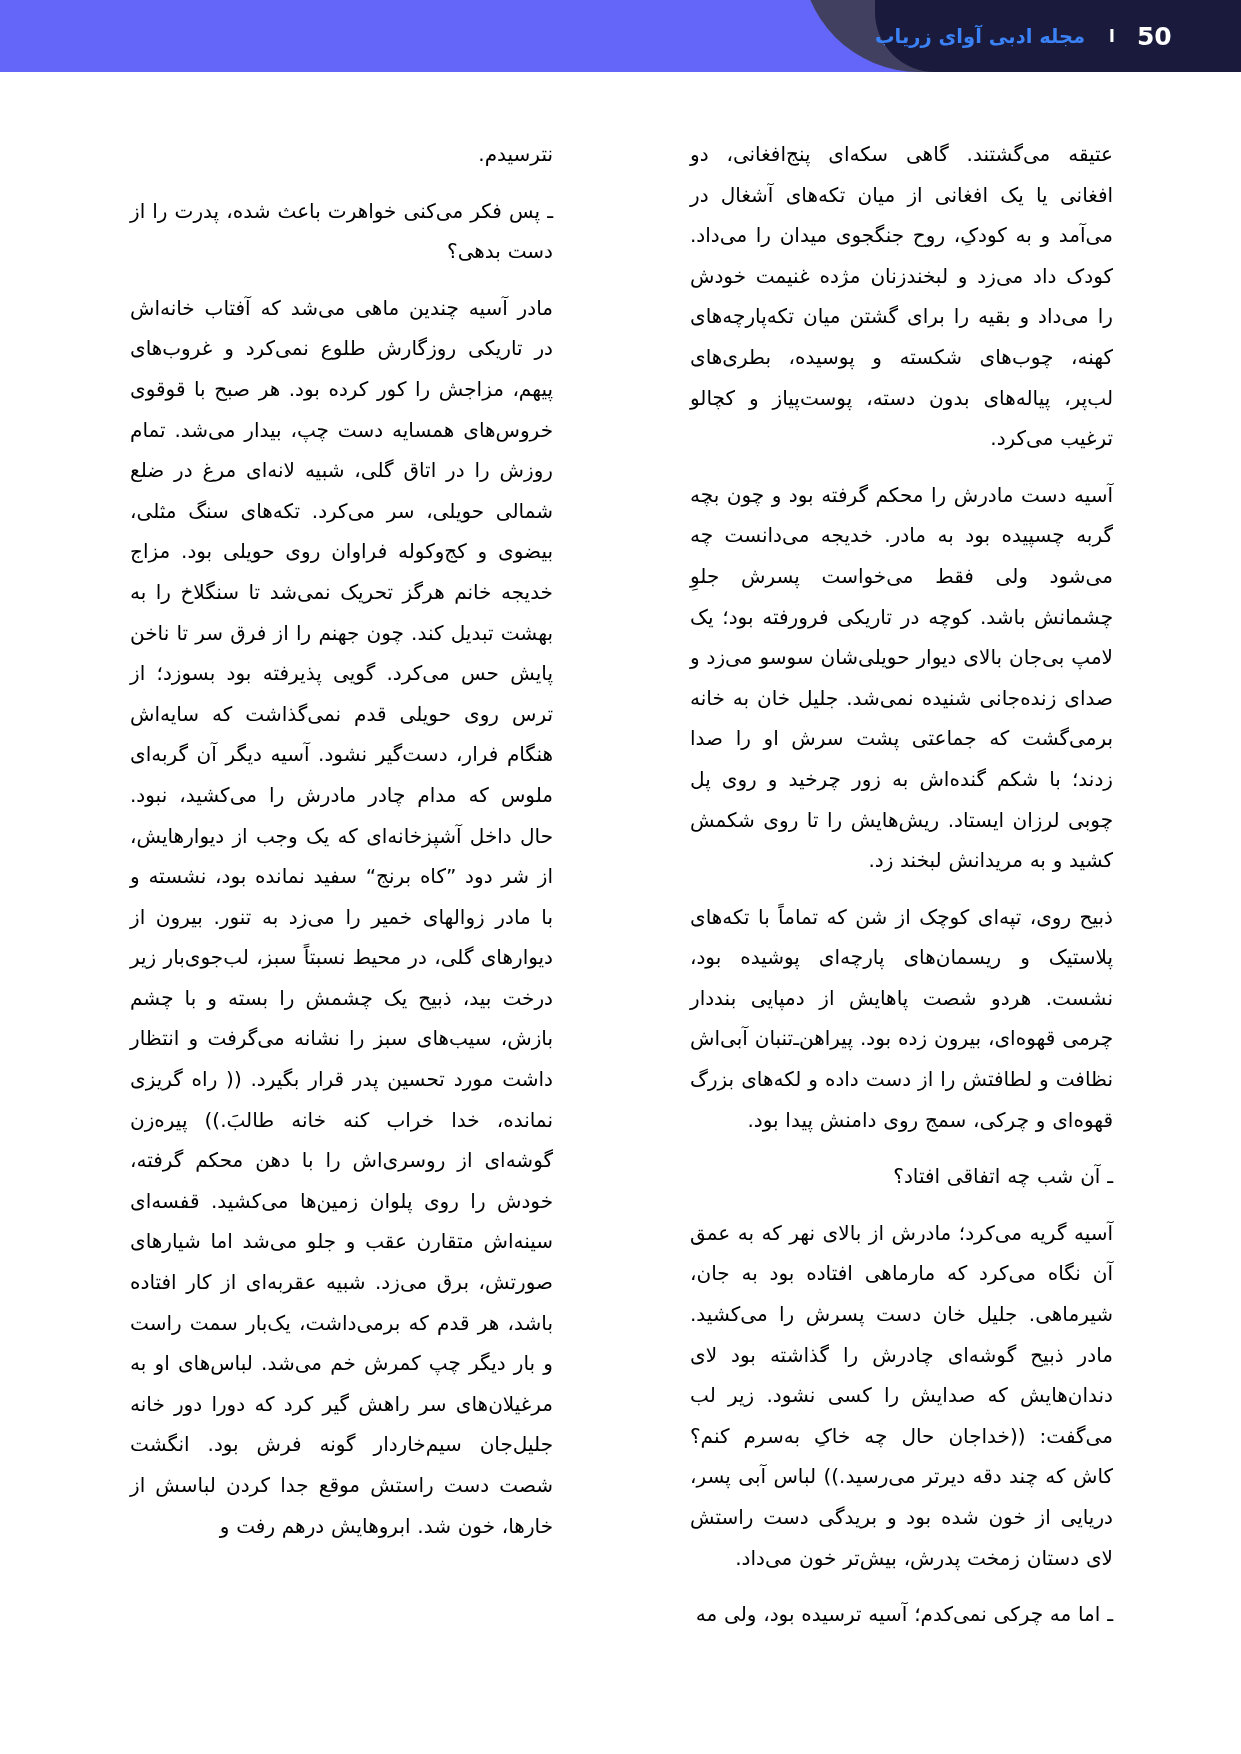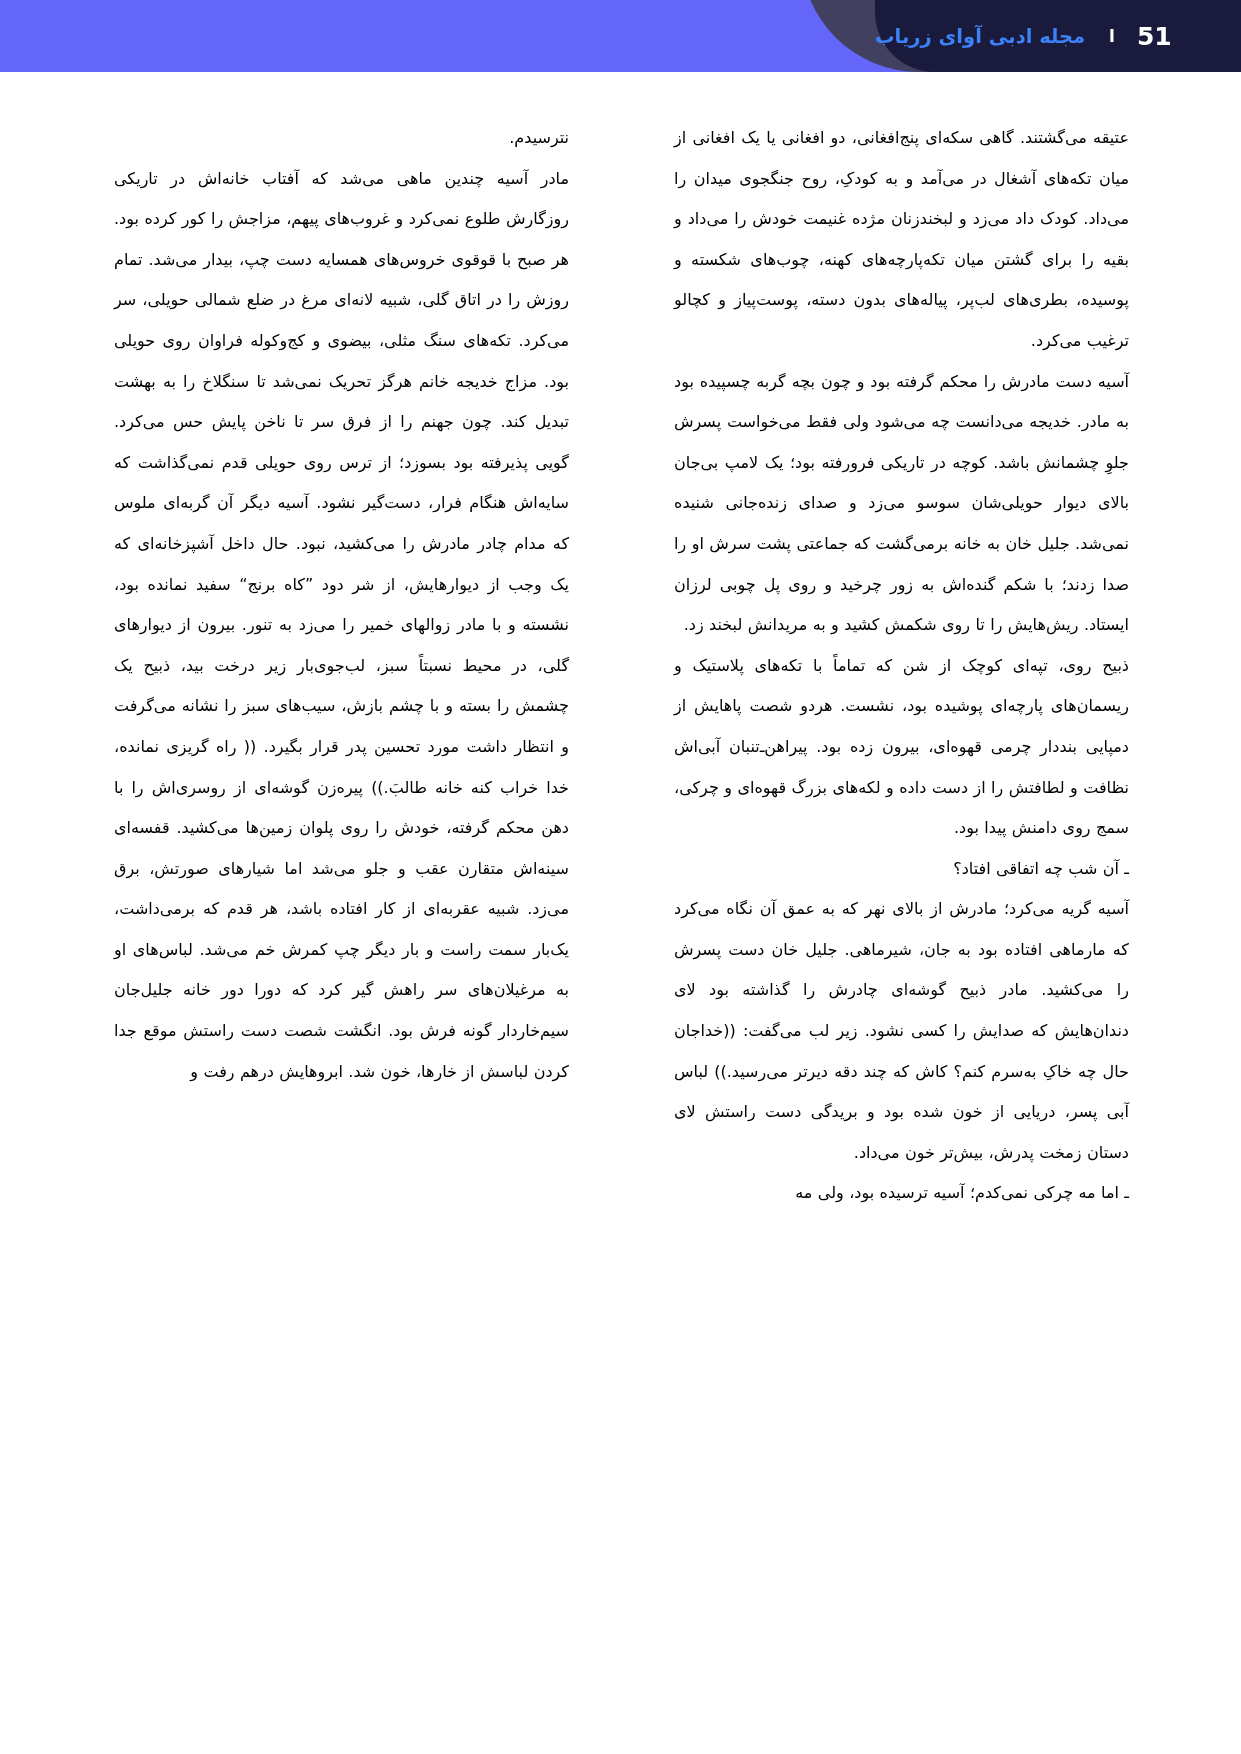--- a/index.html
+++ b/index.html
@@ -103,22 +103,22 @@
     text-align: justify;
     text-justify: inter-word;
   }
   .column-right {
     margin-right: 112px;
   }
   .column-left {
     margin-right: 105px;
   }
   .para {
-    margin: 0;
-    font-size: 16px;
+    margin: 16px;
+    font-size: 20px;
     line-height: 40.6px;
     color: #000000;
     text-align: justify;
     text-justify: inter-word;
     word-spacing: 0.02em;
     hyphens: none;
   }
   .para + .para {
     margin-top: 0;
   }
@@ -126,35 +126,36 @@
   .para:last-child { margin-bottom: 0; }
 </style>
 </head>
 <body>
 
 <div class="masthead">
   <div class="masthead-band"></div>
   <div class="masthead-grey-pill"></div>
   <div class="masthead-dark-pill"></div>
   <div class="masthead-inner">
-    <span class="masthead-pageno">51</span>
+    <span class="masthead-pageno">50</span>
     <span class="masthead-sep">ا</span>
     <span class="masthead-title">مجله ادبی آوای زریاب</span>
   </div>
 </div>
 
 <div class="page-body">
 
   <div class="column column-right">
     <p class="para">عتیقه می‌گشتند. گاهی سکه‌ای پنج‌افغانی، دو افغانی یا یک افغانی از میان تکه‌های آشغال در می‌آمد و به کودکِ، روح جنگجوی میدان را می‌داد. کودک داد می‌زد و لبخندزنان مژده غنیمت خودش را می‌داد و بقیه را برای گشتن میان تکه‌پارچه‌های کهنه، چوب‌های شکسته و پوسیده، بطری‌های لب‌پر، پیاله‌های بدون دسته، پوست‌پیاز و کچالو ترغیب می‌کرد.</p>
     <p class="para">آسیه دست مادرش را محکم گرفته بود و چون بچه گربه چسپیده بود به مادر. خدیجه می‌دانست چه می‌شود ولی فقط می‌خواست پسرش جلوِ چشمانش باشد. کوچه در تاریکی فرورفته بود؛ یک لامپ بی‌جان بالای دیوار حویلی‌شان سوسو می‌زد و صدای زنده‌جانی شنیده نمی‌شد. جلیل خان به خانه برمی‌گشت که جماعتی پشت سرش او را صدا زدند؛ با شکم گنده‌اش به زور چرخید و روی پل چوبی لرزان ایستاد. ریش‌هایش را تا روی شکمش کشید و به مریدانش لبخند زد.</p>
     <p class="para">ذبیح روی، تپه‌ای کوچک از شن که تماماً با تکه‌های پلاستیک و ریسمان‌های پارچه‌ای پوشیده بود، نشست. هردو شصت پاهایش از دمپایی بنددار چرمی قهوه‌ای، بیرون زده بود. پیراهن‌ـ‌تنبان آبی‌اش نظافت و لطافتش را از دست داده و لکه‌های بزرگ قهوه‌ای و چرکی، سمج روی دامنش پیدا بود.</p>
     <p class="para">ـ آن شب چه اتفاقی افتاد؟</p>
     <p class="para">آسیه گریه می‌کرد؛ مادرش از بالای نهر که به عمق آن نگاه می‌کرد که مارماهی  افتاده بود به جان، شیرماهی. جلیل خان دست پسرش را می‌کشید. مادر ذبیح گوشه‌ای چادرش را گذاشته بود لای دندان‌هایش که صدایش را کسی نشود. زیر لب می‌گفت: ((خداجان حال چه خاکِ به‌سرم کنم؟ کاش که چند دقه دیرتر می‌رسید.)) لباس آبی پسر، دریایی از خون شده بود و بریدگی دست راستش لای دستان زمخت پدرش، بیش‌تر خون می‌داد.</p>
     <p class="para">ـ اما مه چرکی نمی‌کدم؛ آسیه ترسیده بود، ولی مه</p>
   </div>
 
   <div class="column column-left">
     <p class="para">نترسیدم.</p>
+    <p class="para">ـ پس فکر می‌کنی خواهرت باعث شده، پدرت را از دست بدهی؟</p>
     <p class="para">مادر آسیه چندین ماهی می‌شد که آفتاب خانه‌اش در تاریکی روزگارش طلوع نمی‌کرد و غروب‌های پیهم، مزاجش را کور کرده بود. هر صبح با قوقوی خروس‌های همسایه دست چپ، بیدار می‌شد. تمام روزش را در اتاق گلی، شبیه لانه‌ای مرغ در ضلع شمالی حویلی، سر می‌کرد. تکه‌های سنگ مثلی، بیضوی و کج‌وکوله فراوان روی حویلی بود. مزاج خدیجه خانم هرگز تحریک نمی‌شد تا سنگلاخ را به بهشت تبدیل کند. چون جهنم را از فرق سر تا ناخن پایش حس می‌کرد. گویی پذیرفته بود بسوزد؛ از ترس روی حویلی قدم نمی‌گذاشت که سایه‌اش هنگام فرار، دست‌گیر نشود. آسیه دیگر آن گربه‌ای ملوس که مدام چادر مادرش را می‌کشید، نبود. حال داخل آشپزخانه‌ای که یک وجب از دیوارهایش، از شر دود ”کاه برنج“ سفید نمانده بود، نشسته و با مادر زوالهای خمیر را می‌زد به تنور. بیرون از دیوارهای گلی، در محیط نسبتاً سبز، لب‌جوی‌بار زیر درخت بید، ذبیح یک چشمش را بسته و با چشم بازش، سیب‌های سبز را نشانه می‌گرفت و انتظار داشت مورد تحسین پدر قرار بگیرد. (( راه گریزی نمانده، خدا خراب کنه خانه طالبَ.)) پیره‌زن گوشه‌ای از روسری‌اش را با دهن محکم گرفته، خودش را روی پلوان زمین‌ها می‌کشید. قفسه‌ای سینه‌اش متقارن عقب و جلو می‌شد اما شیارهای صورتش، برق می‌زد. شبیه عقربه‌ای از کار افتاده باشد، هر قدم که برمی‌داشت، یک‌بار سمت راست و بار دیگر چپ کمرش خم می‌شد. لباس‌های او به مرغیلان‌های سر راهش گیر کرد که دورا دور خانه جلیل‌جان سیم‌خاردار گونه فرش بود. انگشت شصت دست راستش موقع جدا کردن لباسش از خارها، خون شد. ابروهایش درهم رفت و</p>
   </div>
 
 </div>
 
 </body></html>

